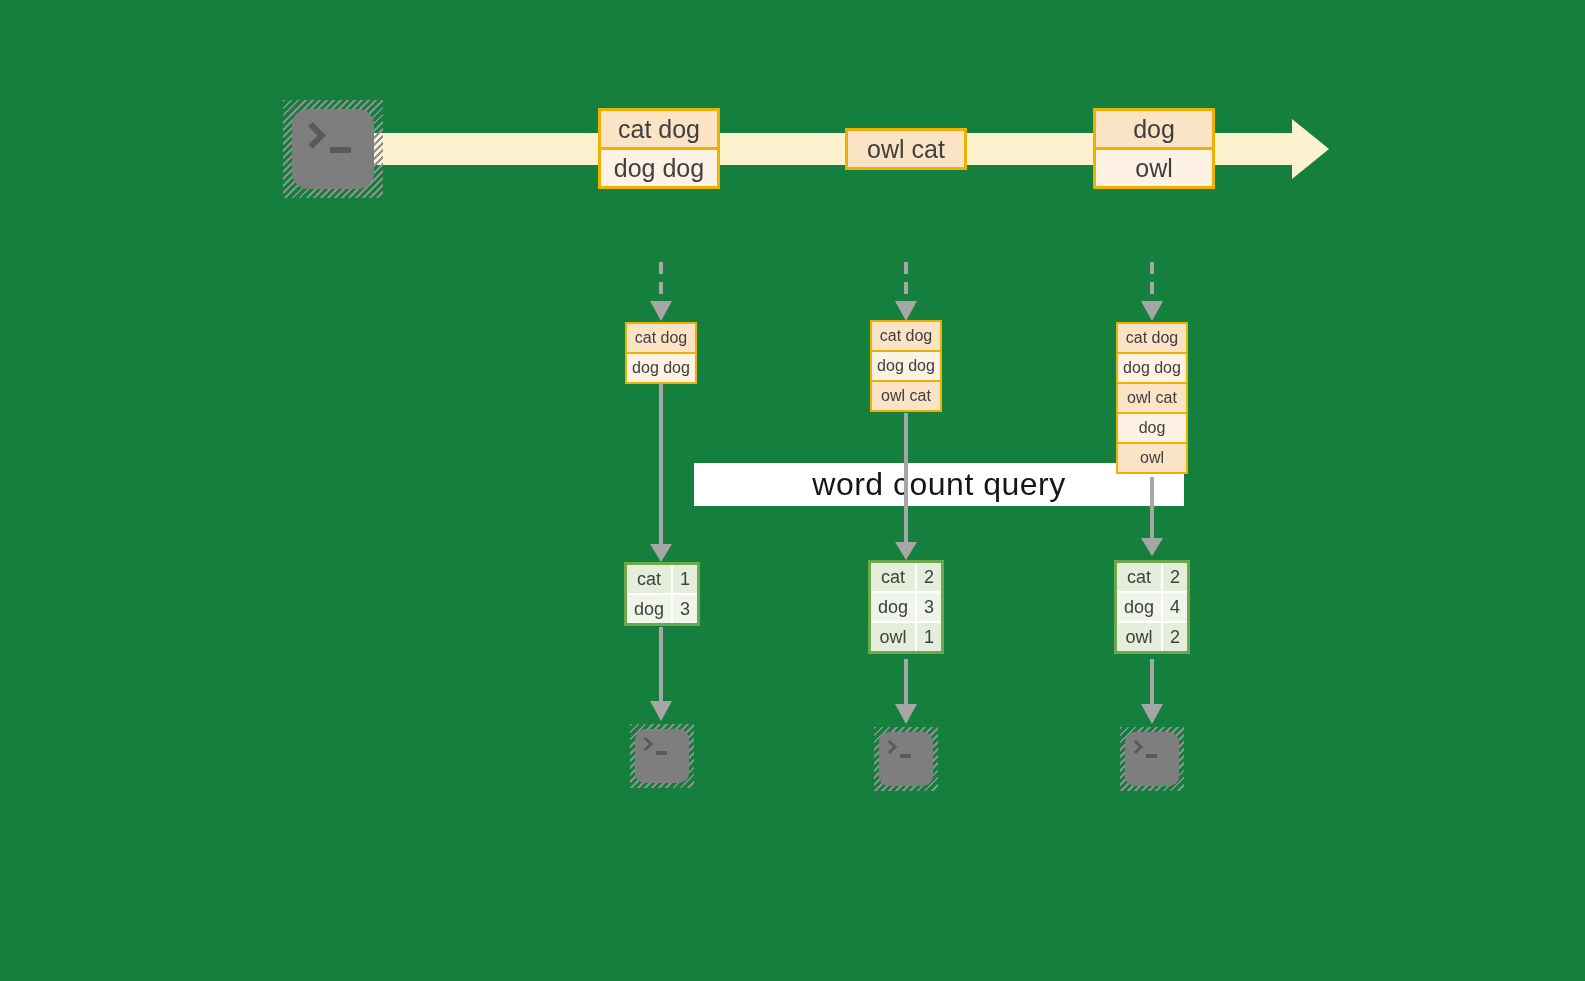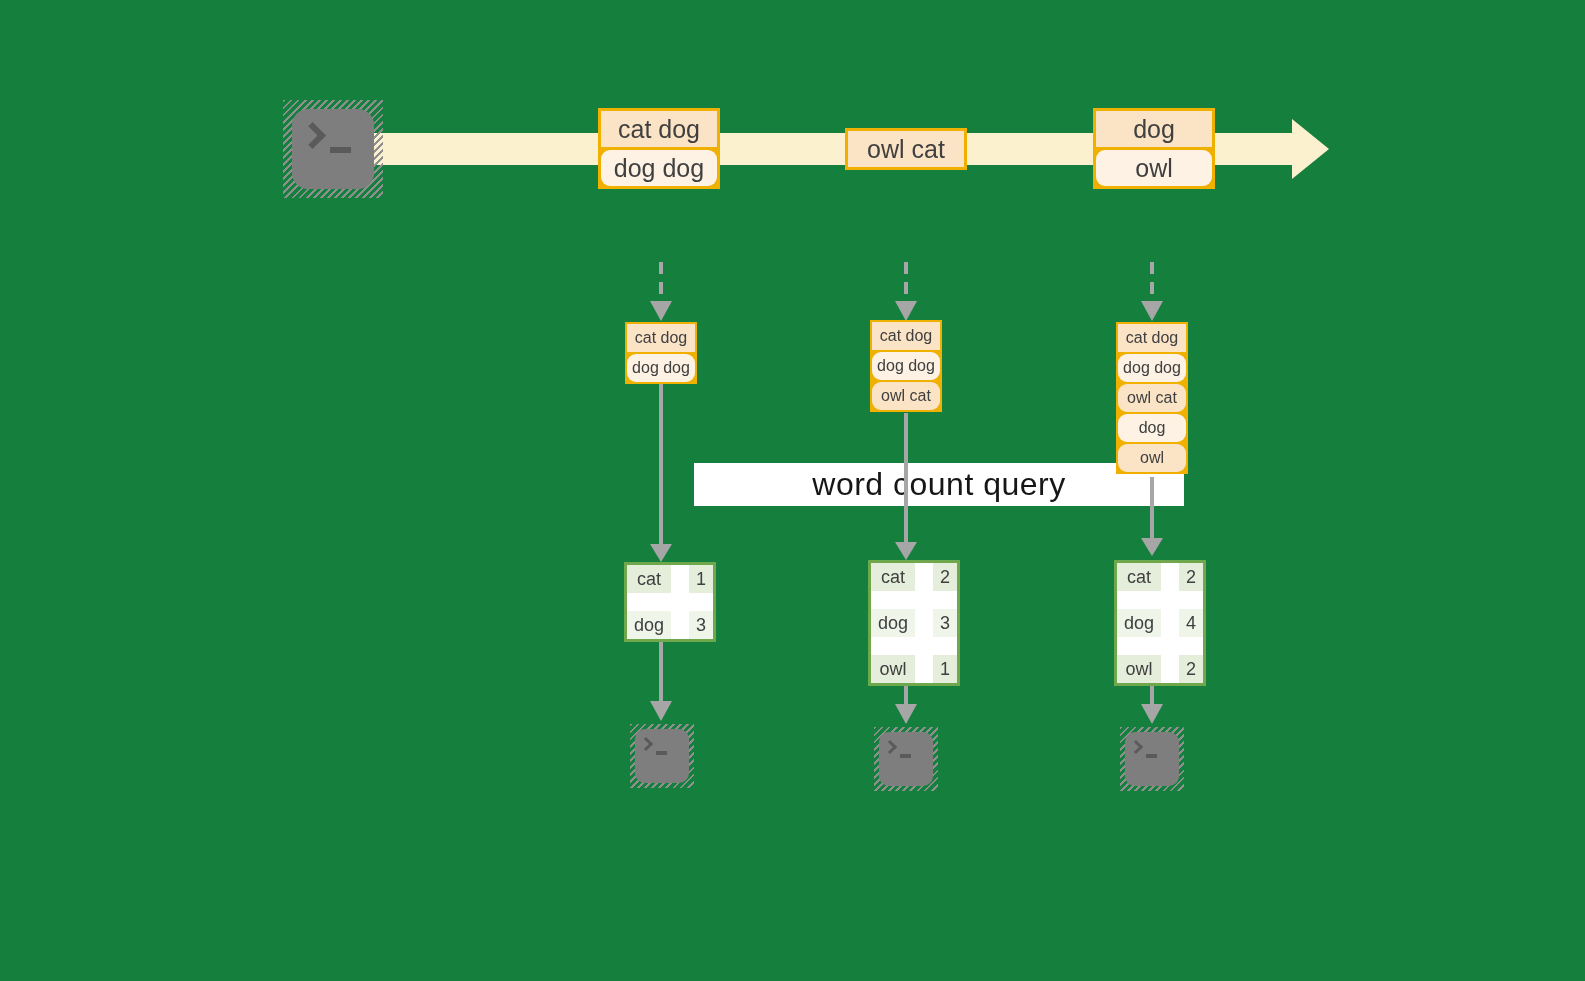--- a/index.html
+++ b/index.html
@@ -27,41 +27,41 @@
   .obox{
     position:absolute;
     border:3px solid #F0B000;
     background:#F0B000;
     display:flex;flex-direction:column;
   }
   .orow{
     display:flex;align-items:center;justify-content:center;
     background:#FDF2E4;
   }
-  .orow + .orow{margin-top:3px;border-radius:9px;}
+  .orow + .orow{margin-top:3px;}
   .orow.dark{background:#FBE3C6;}
   .obox.stream .orow{width:116px;height:36px;font-size:25px;}
   .obox.snap .orow{width:68px;height:28px;font-size:16px;}
   .obox.snap{border-width:2px;background:#F0B000;}
   .obox.snap .orow + .orow{margin-top:2px;}
   
   .query-band{
     position:absolute;left:694px;top:463px;width:490px;height:43px;
     background:#FFFFFF;
     display:flex;align-items:center;justify-content:center;
     font-size:32px;color:#161616;letter-spacing:.5px;
   }
   
   .gtable{
     position:absolute;
     border:3px solid #6FA84C;
     background:#FFFFFF;
     display:grid;
     grid-template-columns:44px 24px;
-    gap:18px;
+    gap:2px;
   }
   .gcell{
     display:flex;align-items:center;justify-content:center;
     font-size:18px;height:28px;
     background:#F0F5EA;
   }
   .gcell.dark{background:#E5EEDB;}
   
   .term{
     position:absolute;

